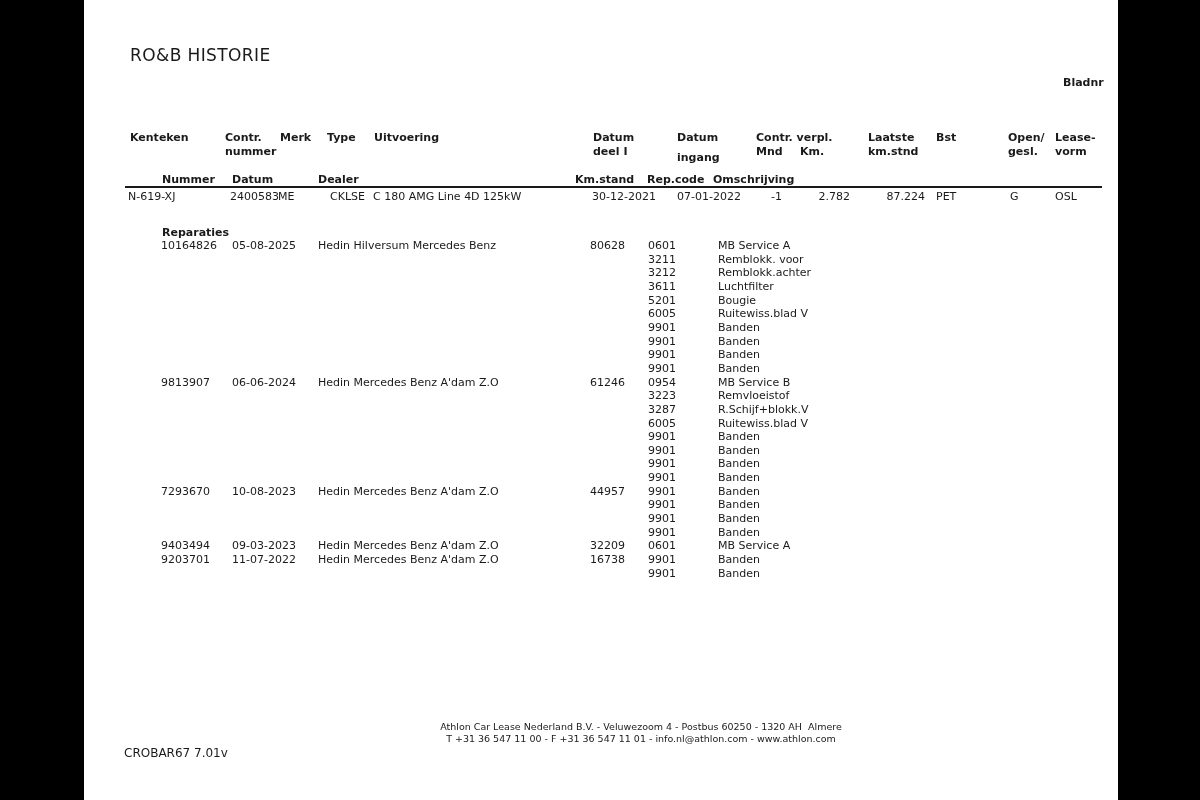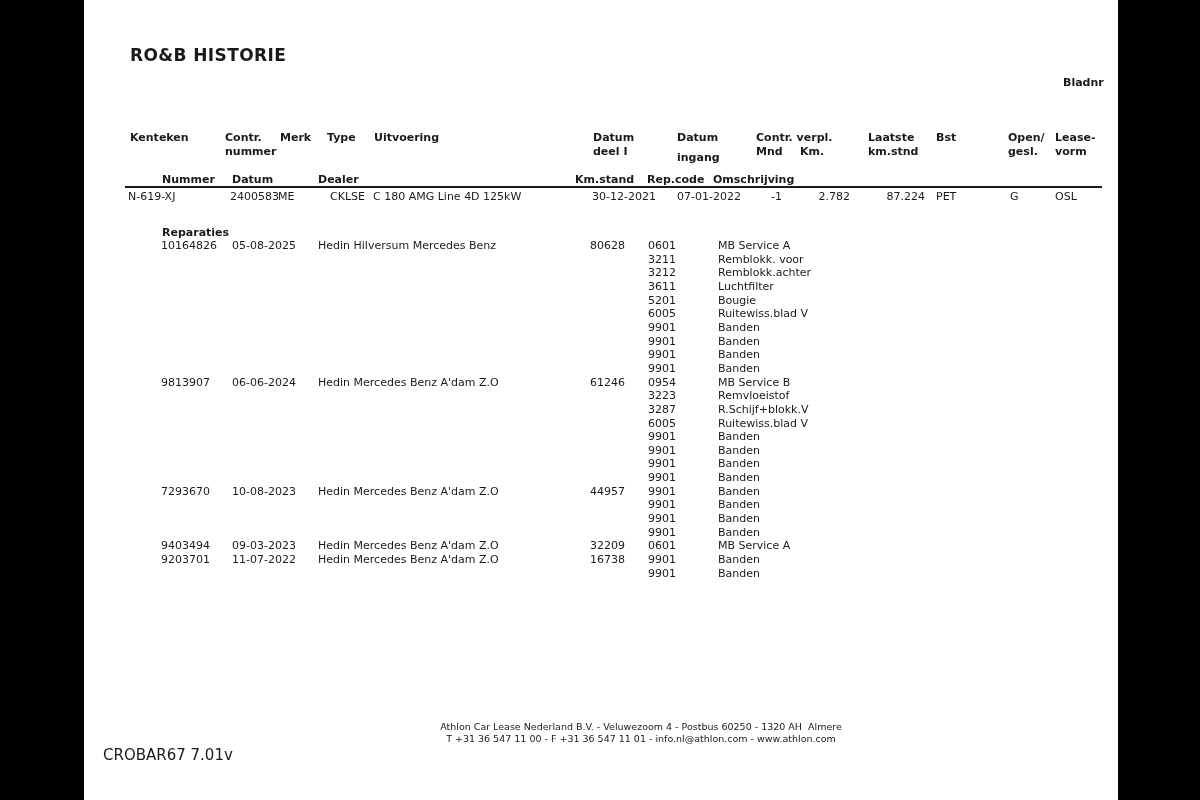--- a/index.html
+++ b/index.html
@@ -1,39 +1,39 @@
 <!DOCTYPE html>
 <html><head>
 <meta charset="utf-8">
 <style>
   html,body{margin:0;padding:0;}
   body{width:1200px;height:800px;background:#000;position:relative;overflow:hidden;
        font-family:"DejaVu Sans","Liberation Sans",sans-serif;color:#1a1a1a;}
   .page{position:absolute;left:84px;top:0;width:1034px;height:800px;background:#fff;}
-  .doc-title{position:absolute;left:46px;top:45px;font-size:17px;font-weight:bold;letter-spacing:.4px;}
+  .doc-title{position:absolute;left:46px;top:45px;font-size:17px;font-weight:normal;letter-spacing:.4px;}
   .bladnr{position:absolute;left:979px;top:76px;font-size:11px;font-weight:bold;text-align:right;}
   .row{position:absolute;left:0;width:1034px;font-size:11px;line-height:11px;}
   .row span{position:absolute;white-space:nowrap;}
   .hdr{font-weight:bold;}
   .rule{position:absolute;left:41px;top:186px;width:977px;height:1.5px;background:#1a1a1a;}
   .rep-label{position:absolute;left:78px;top:226px;font-size:11px;font-weight:bold;}
   .reps{position:absolute;left:0;top:240px;width:1034px;font-size:11px;}
   .rline{position:absolute;left:0;width:1034px;height:13px;line-height:11px;}
   .rline span{position:absolute;white-space:nowrap;}
   .c-num{left:77px;}
   .c-date{left:148px;}
   .c-dealer{left:234px;}
   .c-km{left:480px;width:61px;text-align:right;}
   .c-code{left:564px;}
   .c-desc{left:634px;}
   .num-r{text-align:right;}
   .footer{position:absolute;left:57px;top:721px;width:1000px;text-align:center;
           font-size:9.5px;line-height:12px;}
   .footer div{white-space:pre;}
-  .program{position:absolute;left:19px;top:746px;font-size:15px;white-space:pre;}
+  .program{position:absolute;left:40px;top:746px;font-size:12px;white-space:pre;}
 </style>
 </head>
 <body>
 
 <div class="page">
 
   <div class="doc-title">RO&amp;B HISTORIE</div>
   <div class="bladnr">Bladnr</div>
 
   <div class="row hdr" style="top:132px;height:28px;">

